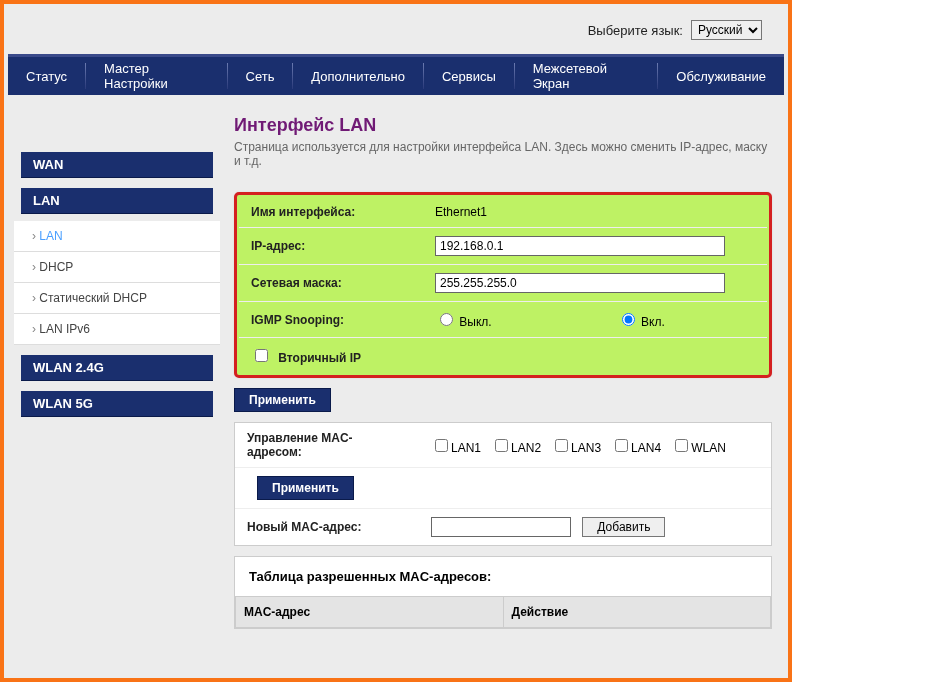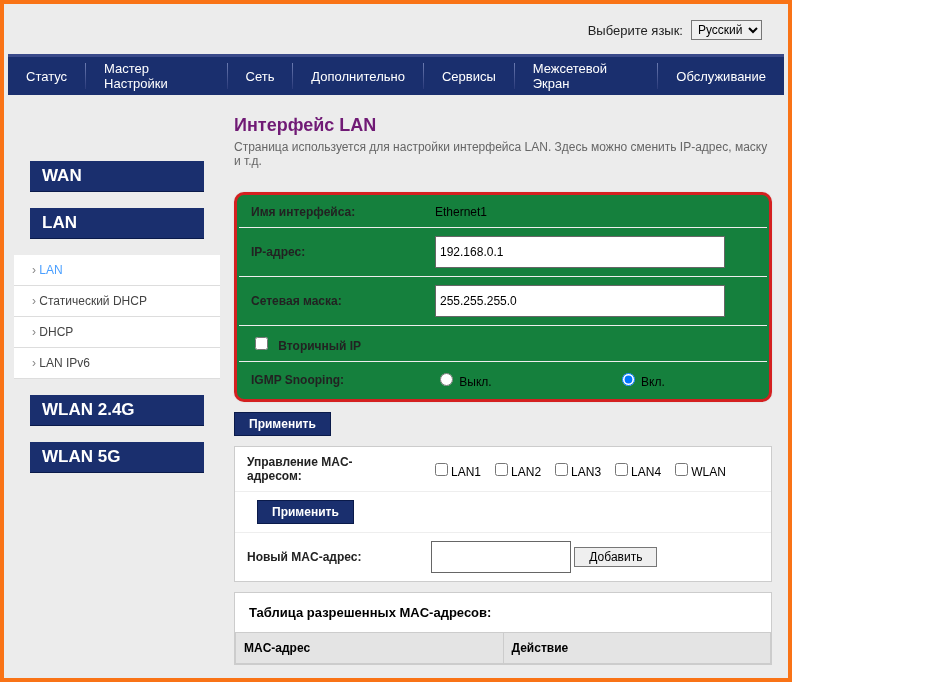--- a/index.html
+++ b/index.html
@@ -5,35 +5,35 @@
 html,body{margin:0;padding:0;font-family:Arial,Helvetica,sans-serif;font-size:12px;background:#fff}
 .outer{width:792px;height:682px;box-sizing:border-box;border:4px solid #f97316;background:#ececec;position:relative}
 .topbar{display:flex;justify-content:flex-end;align-items:center;padding:16px 26px 14px 26px;font-size:13px;color:#222}
 .topbar select{margin-left:8px;font-size:12px;background:#efefef;border:1px solid #767676;padding:1px 2px}
 .nav{background:#1a2f6e;border-top:3px solid #3a4a8a;display:flex;align-items:stretch;height:38px;margin:0 4px}
 .nav-item{color:#fff;font-weight:normal;font-size:13px;padding:0 18px;display:flex;align-items:center;cursor:pointer}
 .nav-sep{width:1px;background:linear-gradient(#6a7ab0,#2a3a7a);margin:6px 0}
 .nav-item.active{color:#ffffff}
 .body{display:flex;padding:20px 10px 10px 10px;gap:14px}
 .sidebar{width:206px;flex-shrink:0;padding-top:30px}
-.side-h{background:#1a2f6e;color:#fff;font-weight:bold;font-size:17px;padding:5px 12px;margin:16px;border-bottom:1px solid #0a1a4a;cursor:pointer}
+.side-h{background:#1a2f6e;color:#fff;font-weight:bold;font-size:13px;padding:5px 12px;margin:7px;border-bottom:1px solid #0a1a4a;cursor:pointer}
 .side-sub{background:#fff;border-bottom:1px solid #ddd;padding:8px 18px;font-size:12px;color:#444;cursor:pointer}
 .side-sub::before{content:"› ";color:#888}
 .side-sub.active{color:#4a9fff}
 .side-block{margin-bottom:10px}
 .content{flex:1;min-width:0;padding-right:6px}
 h2{color:#701a75;font-size:18px;font-weight:bold;margin:0 0 4px 0}
 .desc{color:#666;font-size:12px;margin-bottom:24px}
-.redbox{border:3px solid #d42020;border-radius:10px;background:#15803d;padding:2px;margin-bottom:10px;box-shadow:0 0 2px rgba(0,0,0,.1)}
+.redbox{border:3px solid #d42020;border-radius:5px;background:#bef264;padding:2px;margin-bottom:10px;box-shadow:0 0 2px rgba(0,0,0,.1)}
 .panel{background:#fff;border:1px solid #ccc;padding:0;margin-bottom:10px}
 .form-tbl{width:100%;border-collapse:collapse}
 .form-tbl td{padding:8px 12px;border-bottom:1px solid #eee;font-size:12px;vertical-align:middle}
 .form-tbl tr:last-child td{border-bottom:none}
 .form-tbl td.lbl{width:160px;font-weight:bold;color:#222}
-input[type=text]{border:1px solid #666;padding:8px 4px;font-size:12px;width:280px}
+input[type=text]{border:1px solid #666;padding:2px 4px;font-size:12px;width:280px}
 input.sm{width:130px}
 .btn{background:#1a2f6e;color:#fff;border:1px solid #0a1a4a;padding:4px 14px;font-weight:bold;font-size:12px;cursor:pointer}
 .btn-light{background:#efefef;color:#000;border:1px solid #767676;padding:2px 14px;font-size:12px;cursor:pointer}
 .chk-row label{margin-right:10px;font-size:12px}
 .mac-title{font-weight:bold;font-size:13px;padding:12px 14px}
 table.mactbl{width:100%;border-collapse:collapse;background:#e8e8e8}
 table.mactbl th{background:#e4e4e4;border:1px solid #ccc;padding:8px;font-size:12px;font-weight:bold;text-align:left}
 </style>
 </head>
 <body>
@@ -63,22 +63,22 @@
     </div>
 
   <div class="body">
     <div class="sidebar" id="sidebar">
         <div class="side-block">
           <div class="side-h">WAN</div>
         </div>
         <div class="side-block">
           <div class="side-h">LAN</div>
           <div class="side-sub active">LAN</div>
+          <div class="side-sub">DHCP</div>
           <div class="side-sub">Статический DHCP</div>
-          <div class="side-sub">DHCP</div>
           <div class="side-sub">LAN IPv6</div>
         </div>
         <div class="side-block">
           <div class="side-h">WLAN 2.4G</div>
         </div>
         <div class="side-block">
           <div class="side-h">WLAN 5G</div>
         </div>
       </div>
 
@@ -96,32 +96,32 @@
           </tr>
           <tr>
             <td class="lbl">IP-адрес:</td>
             <td colspan="2"><input type="text" value="192.168.0.1" style=""></td>
           </tr>
           <tr>
             <td class="lbl">Сетевая маска:</td>
             <td colspan="2"><input type="text" value="255.255.255.0" style=""></td>
           </tr>
           <tr>
-            <td class="lbl" colspan="3">
-              <input type="checkbox" style="">
-              <span style="font-weight:bold;margin-left:4px">Вторичный IP</span>
-            </td>
-          </tr>
-          <tr>
             <td class="lbl">IGMP Snooping:</td>
             <td>
               <label><input type="radio" name="igmp" style=""> <span>Выкл.</span></label>
             </td>
             <td>
               <label><input type="radio" name="igmp" checked="" style=""> <span>Вкл.</span></label>
+            </td>
+          </tr>
+          <tr>
+            <td class="lbl" colspan="3">
+              <input type="checkbox" style="">
+              <span style="font-weight:bold;margin-left:4px">Вторичный IP</span>
             </td>
           </tr>
         </tbody>
           </table>
       </div>
 
       <button class="btn">Применить</button>
 
       <div class="panel" style="margin-top:10px">
         <table class="form-tbl">
@@ -132,21 +132,21 @@
           </tr>
           <tr>
             <td colspan="2" style="padding-left:22px">
               <button class="btn">Применить</button>
             </td>
           </tr>
           <tr>
             <td class="lbl">Новый MAC-адрес:</td>
             <td>
               <input type="text" class="sm" style="">
-              <button class="btn-light" style="">Добавить</button>
+              <button class="btn-light" style="margin-left:8px">Добавить</button>
             </td>
           </tr>
         </tbody>
           </table>
       </div>
 
       <div class="panel">
         <div class="mac-title">Таблица разрешенных MAC-адресов:</div>
         <table class="mactbl">
           <tbody>

